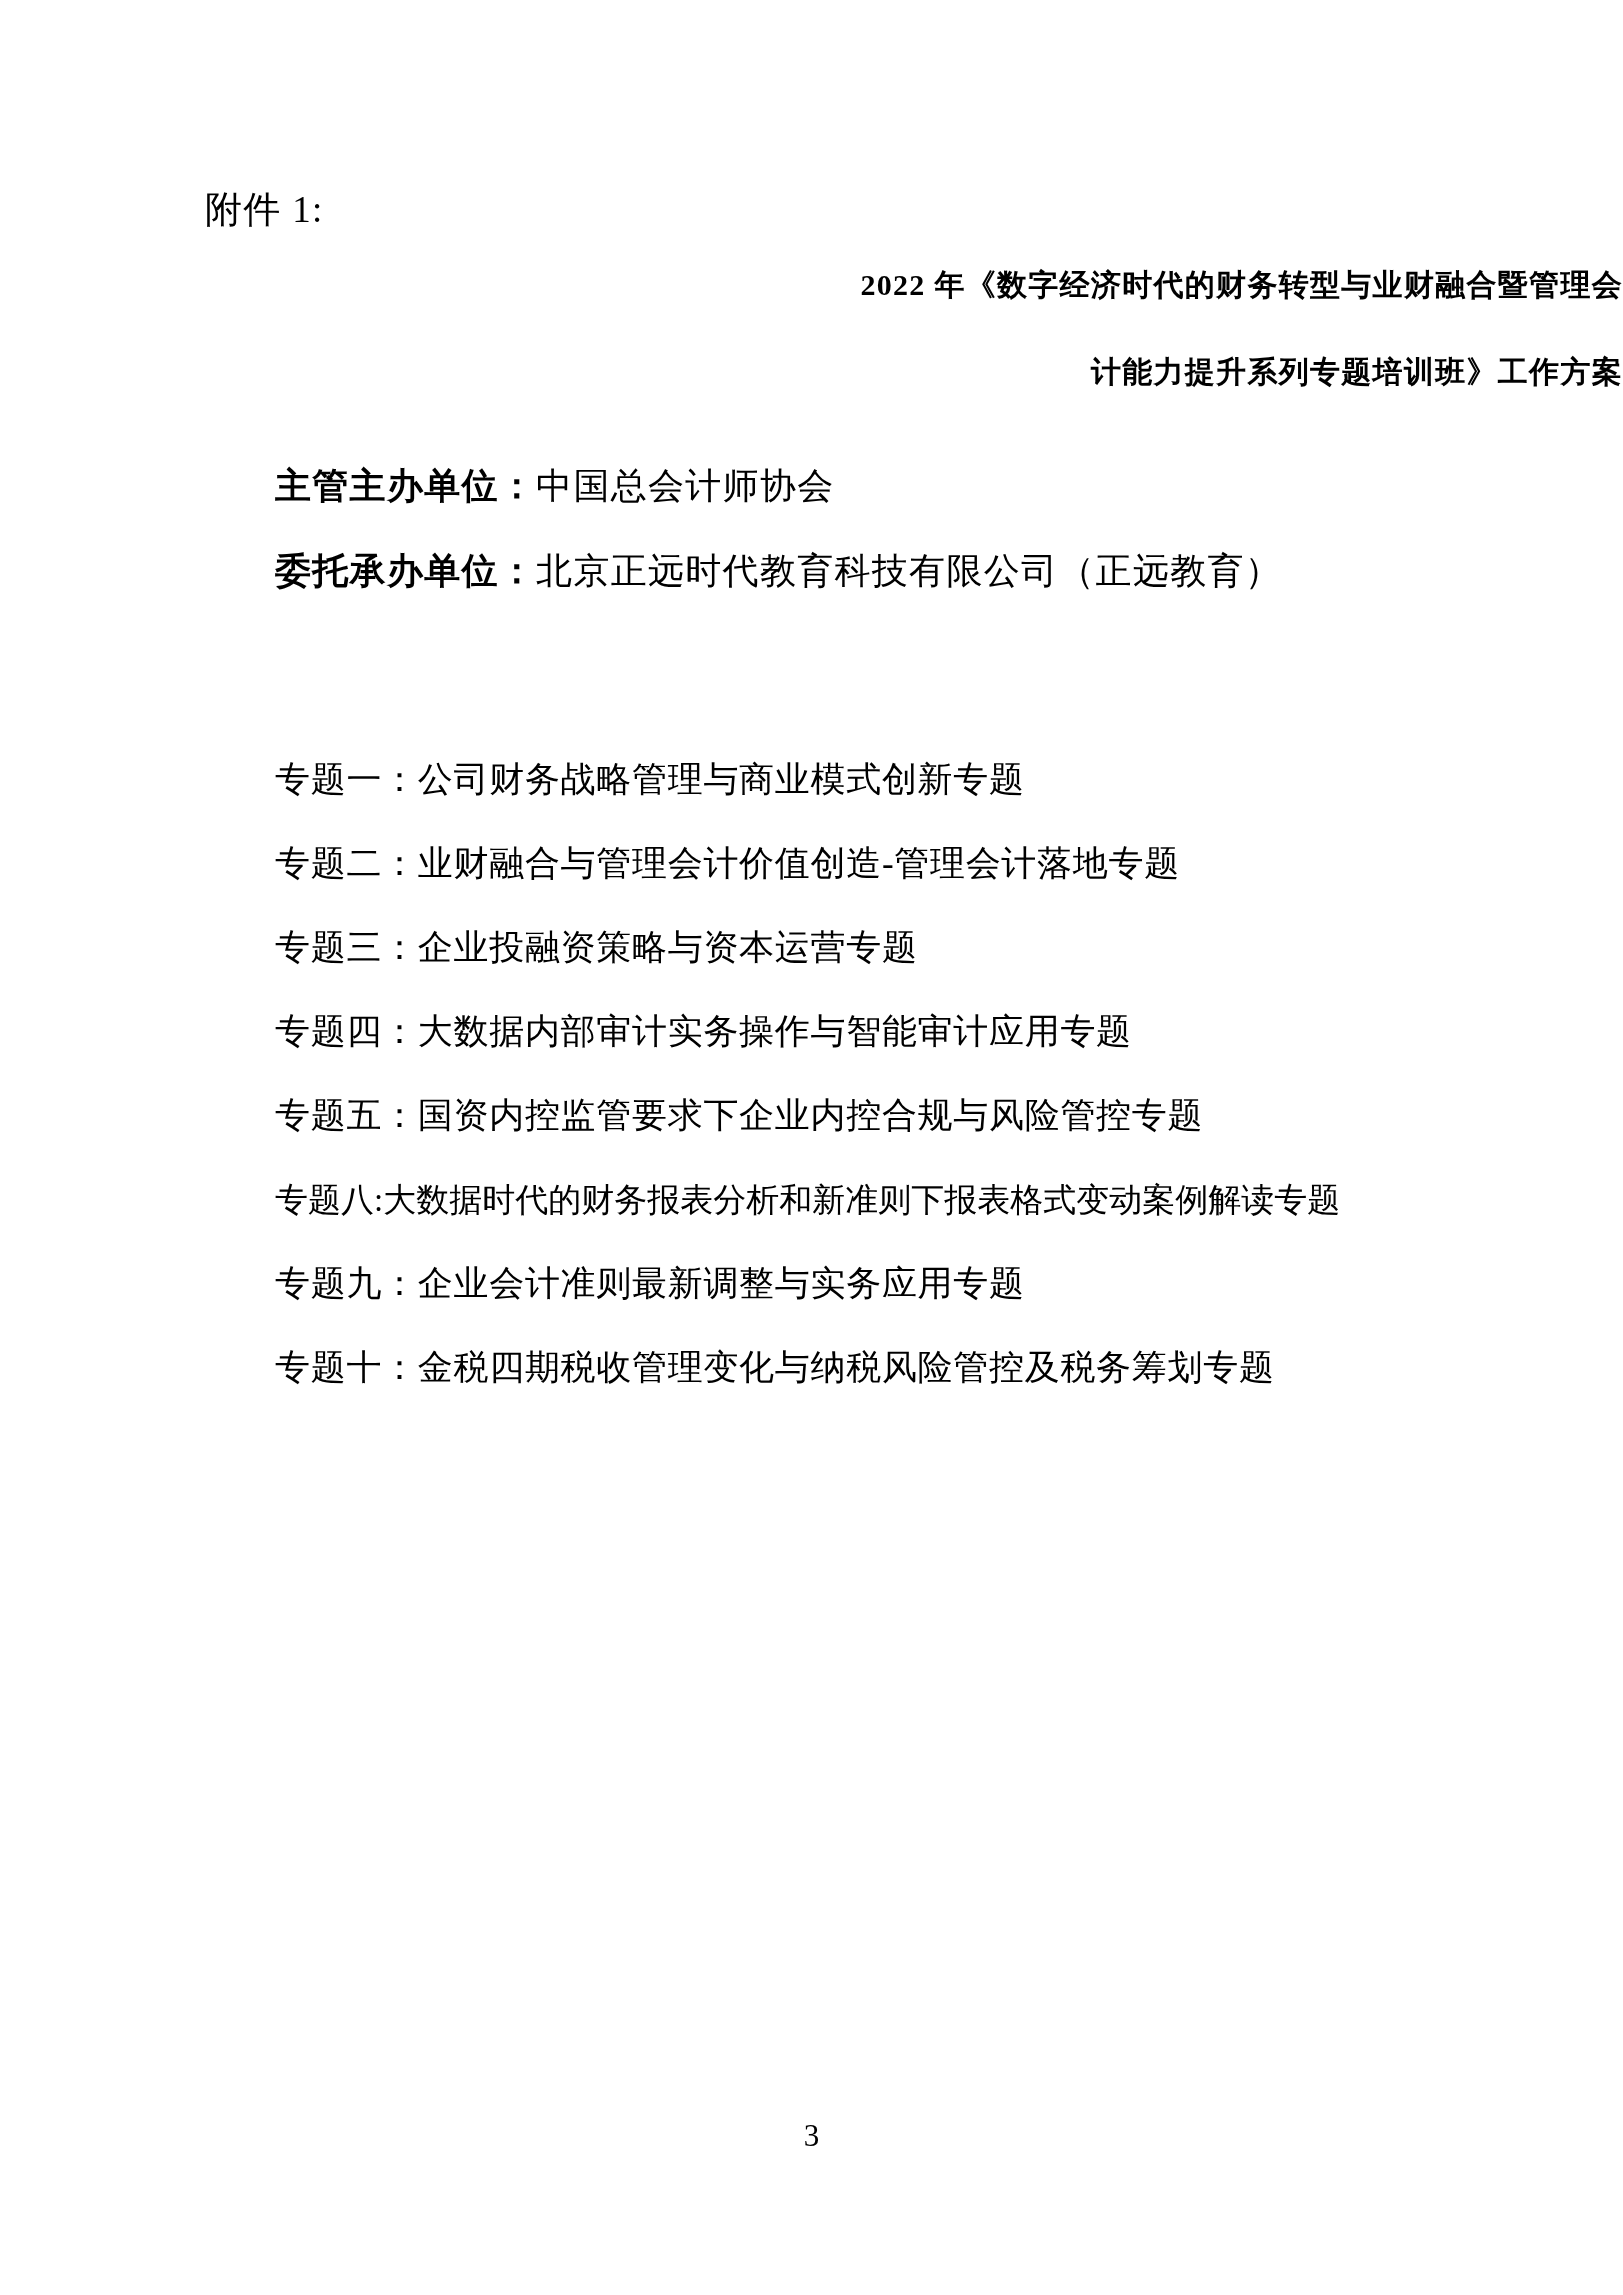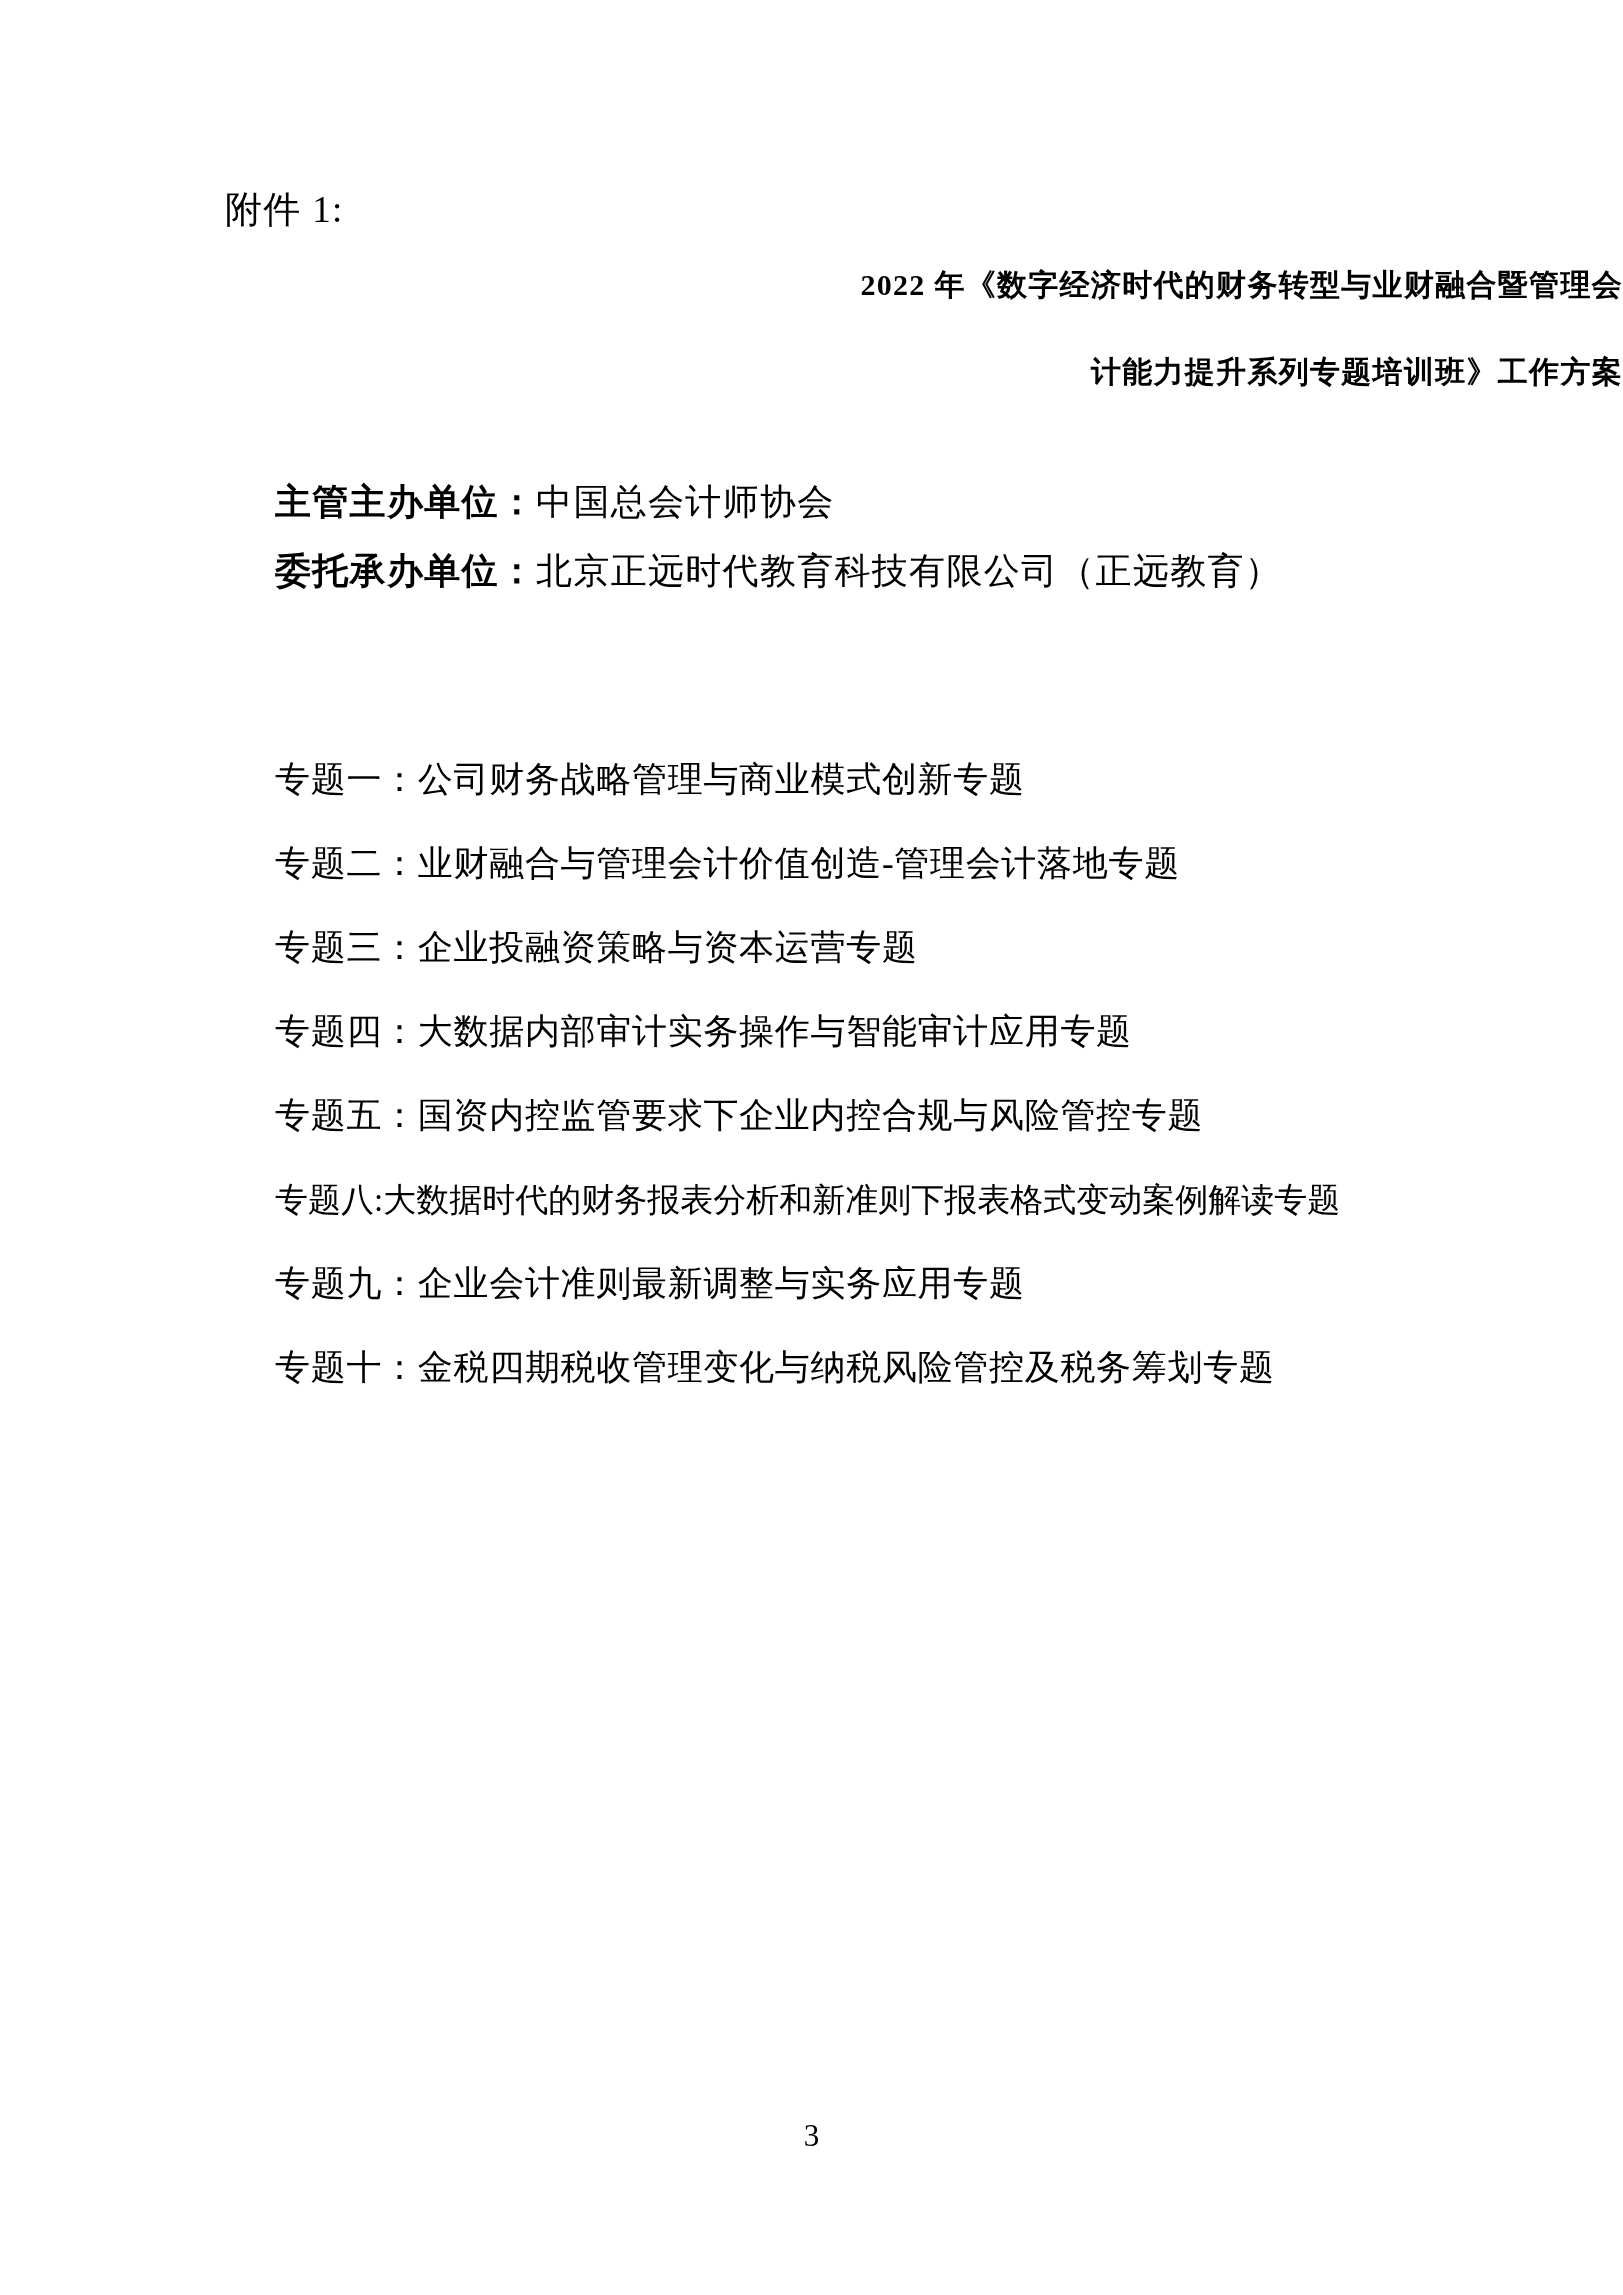--- a/index.html
+++ b/index.html
@@ -11,38 +11,37 @@
     color: #000000;
     font-family: "Liberation Serif", "DejaVu Serif", serif;
     overflow: hidden;
   }
   .line { position: absolute; white-space: nowrap; line-height: 1.15; }
 
   .attachment {
     top: 189px; left: 205px;
     font-size: 37px;
     letter-spacing: 1.3px;
-    margin-left: 20px;
   }
   .title-line {
     left: 0; right: 0;
     text-align: right;
     font-size: 30px;
     font-weight: bold;
     letter-spacing: 1.3px;
   }
   .title-1 { top: 268px; }
   .title-2 { top: 355px; }
 
   .org-line {
     left: 275px;
     font-size: 36px;
     letter-spacing: 1.3px;
   }
-  .org-1 { top: 466px; margin-top: 16px; }
+  .org-1 { top: 466px; }
   .org-2 { top: 551px; }
   .org-label { font-weight: bold; }
 
   .section-heading {
     top: 655px; left: 274px;
     font-family: "Liberation Sans", "DejaVu Sans", sans-serif;
     font-size: 37px;
     font-weight: bold;
     letter-spacing: 0.7px;
   }

